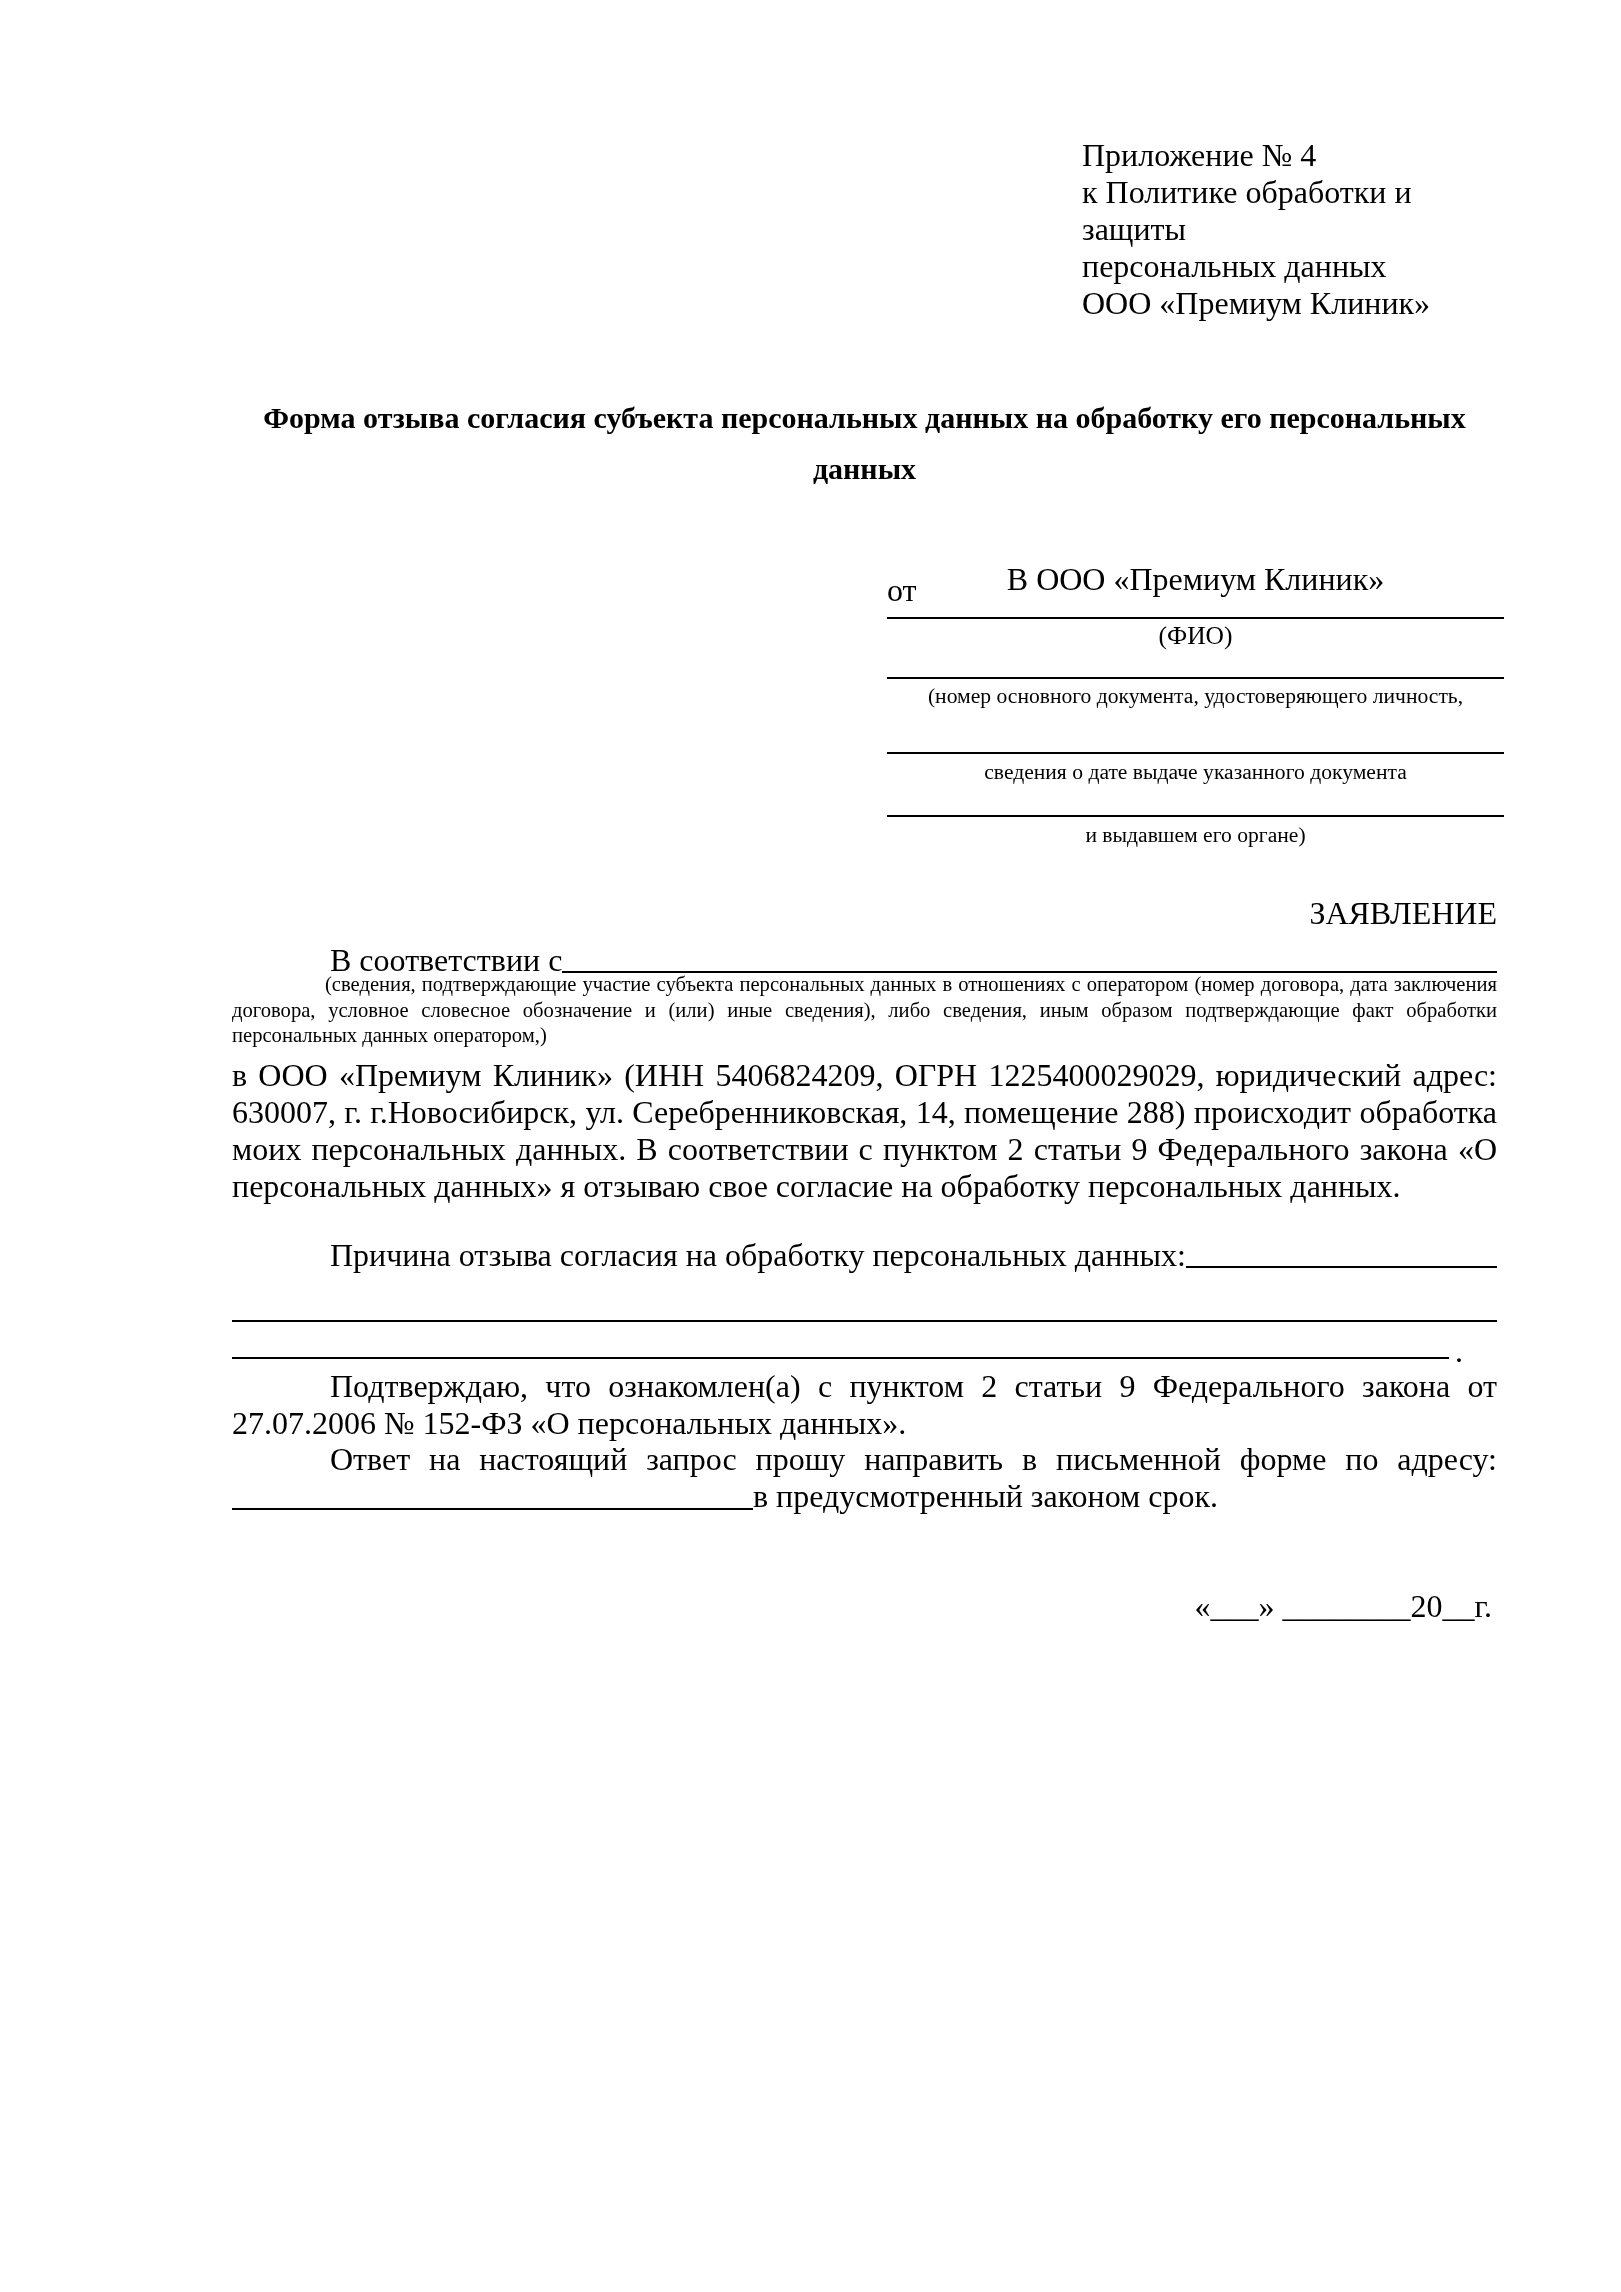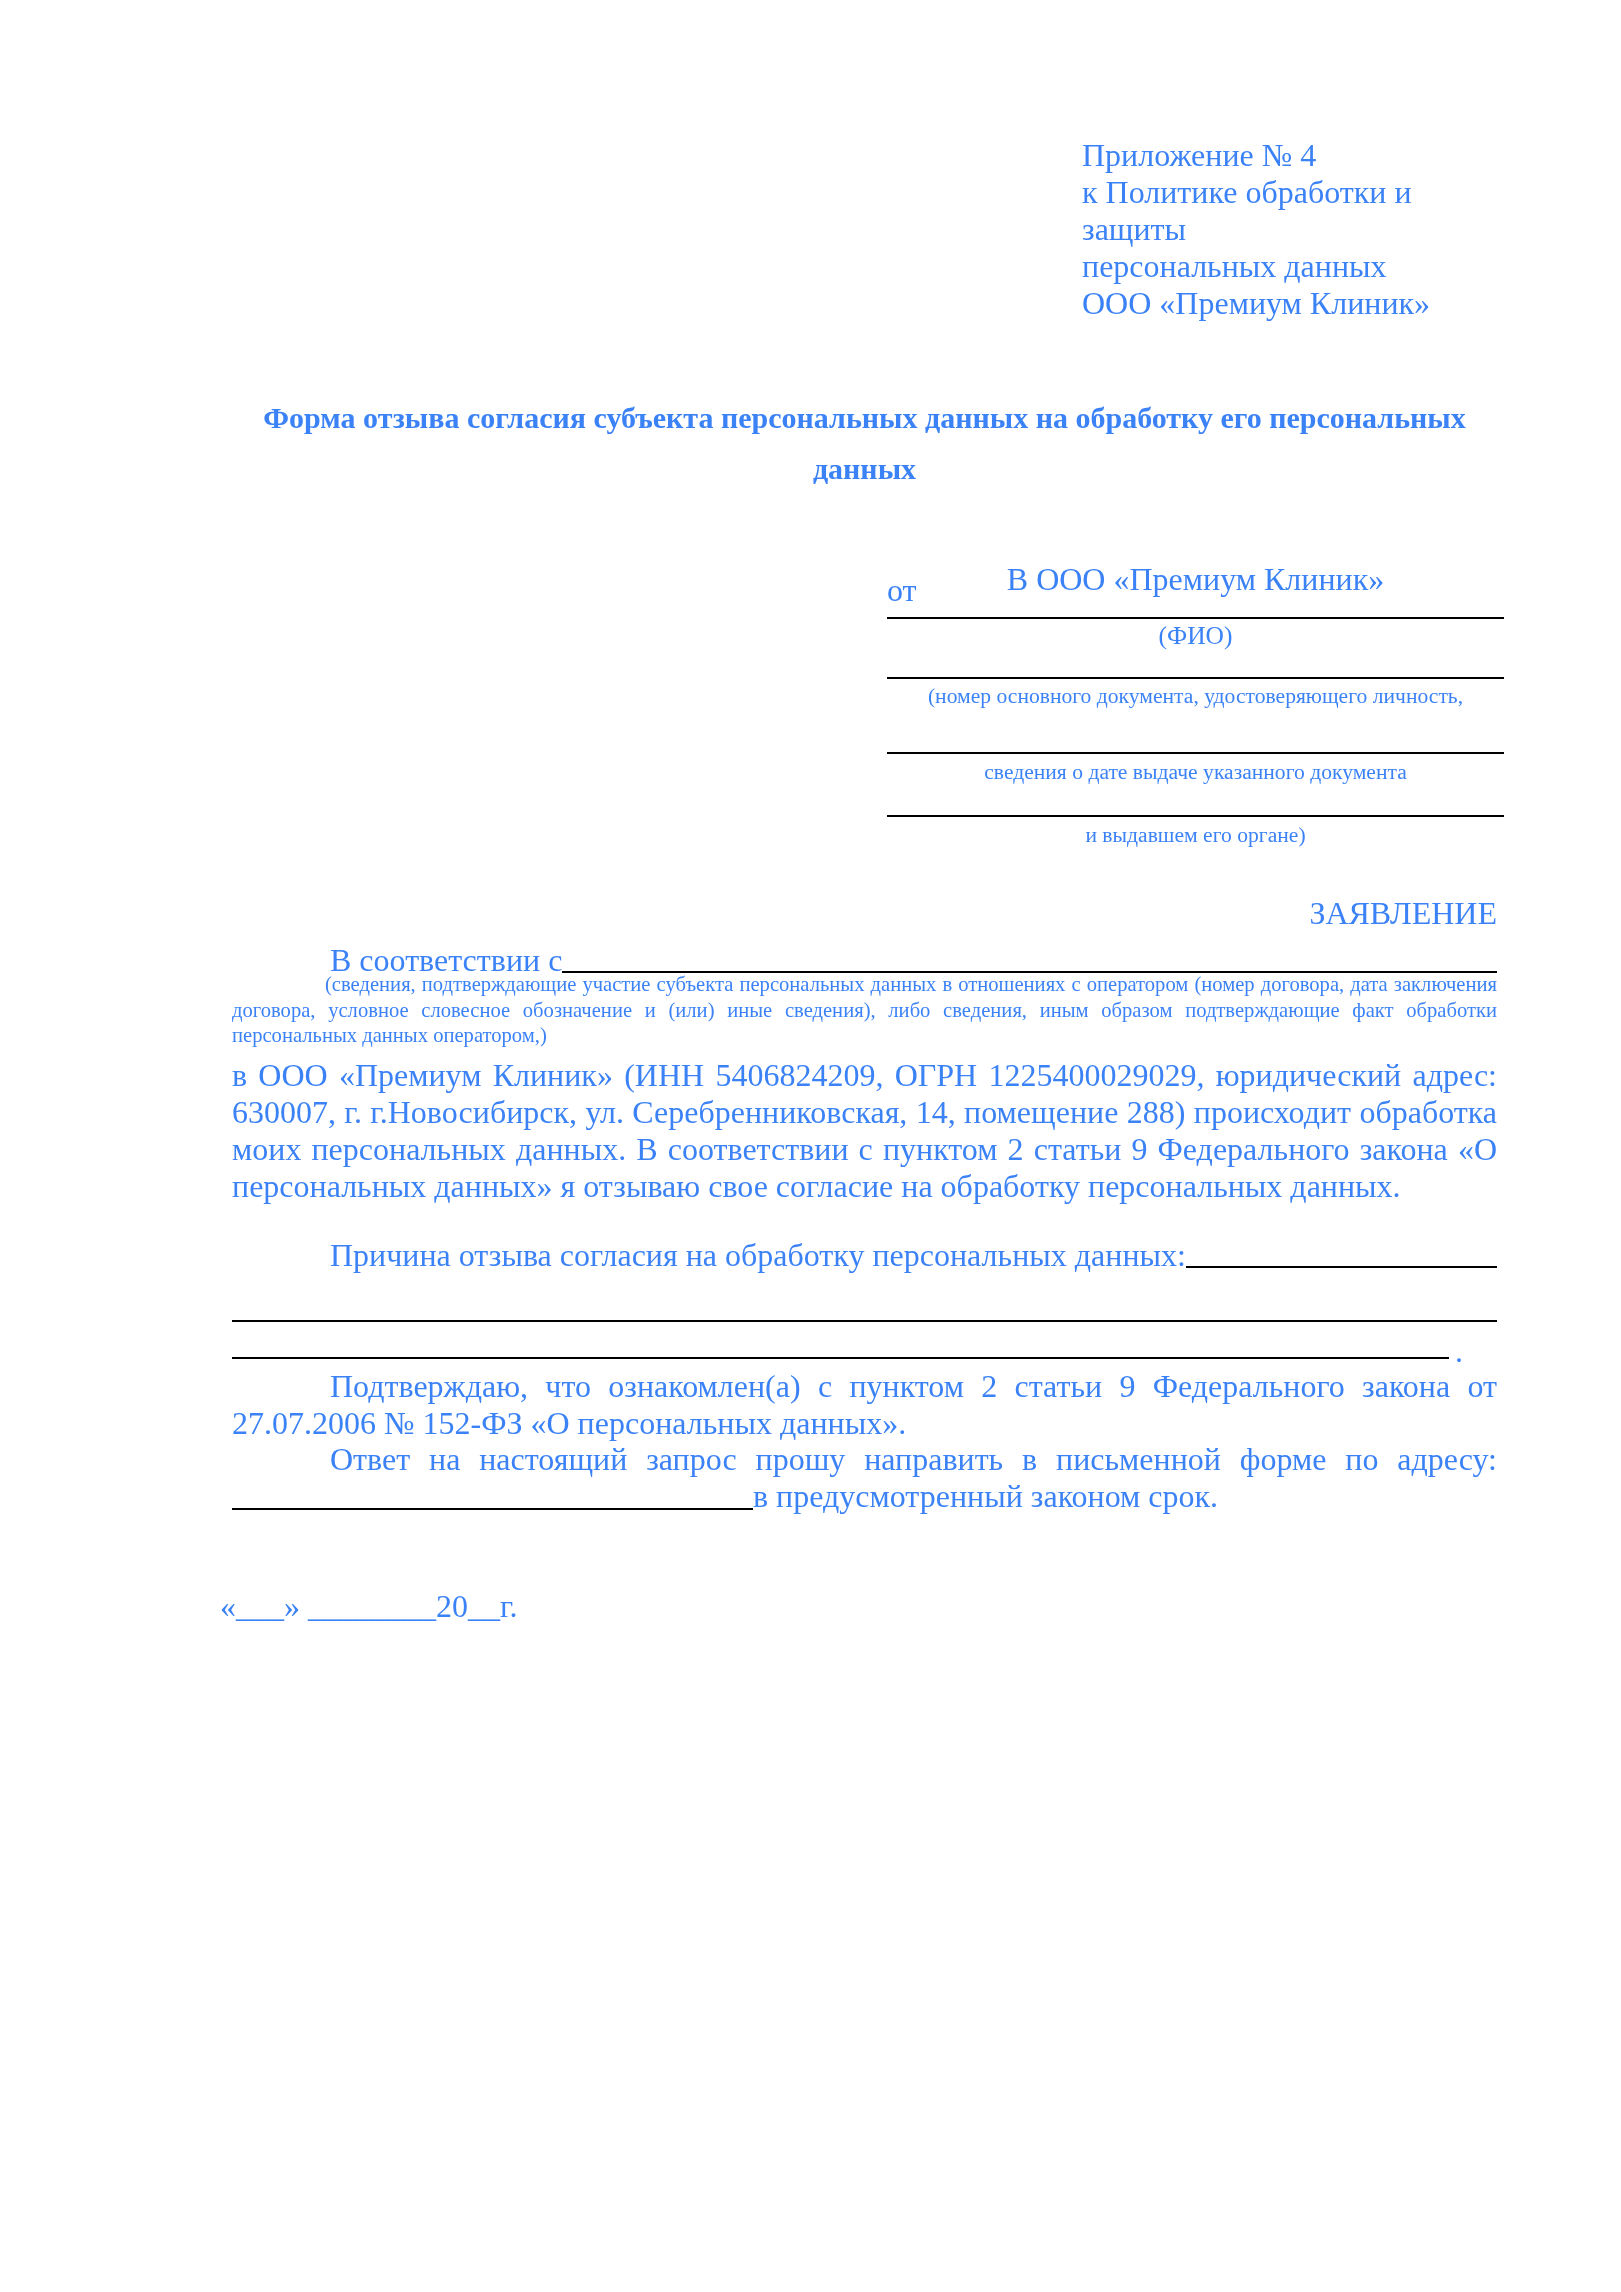--- a/index.html
+++ b/index.html
@@ -2,21 +2,21 @@
 <html><head>
 <meta charset="utf-8">
 <style>
   html,body { margin:0; padding:0; background:#e8e8e8; }
   .page {
     position: relative;
     width: 1621px;
     height: 2293px;
     margin: 0 auto;
     background: #ffffff;
-    color: #3b82f6;
+    color: #000000;
     font-family: "Liberation Serif", "DejaVu Serif", serif;
     font-size: 32px;
     line-height: 37px;
     overflow: hidden;
   }
   .abs { position: absolute; }
   .appendix { left: 1082px; top: 137px; width: 431px; }
   .title {
     left: 232px; top: 392px; width: 1265px;
     font-size: 30px; line-height: 51px; font-weight: bold;
@@ -54,22 +54,22 @@
     left: 232px; top: 1368px; width: 1265px;
     text-align: justify; text-indent: 98px;
   }
   .reply-par {
     left: 232px; top: 1441px; width: 1265px;
     text-align: justify; text-align-last: justify; text-indent: 98px;
   }
   .reply-blank-row { top: 1478px; }
   .reply-blank-row .addr-blank { flex: 0 0 521px; width: 521px; border-bottom: 2.9px solid #000; margin-bottom: 4.9px; }
   .bottom-row {
-    left: 220px; top: 1588px; width: 1265px;
-    display: flex; justify-content: flex-start; align-items: flex-end; gap: 31px;
+    left: 227px; top: 1588px; width: 1265px;
+    display: flex; justify-content: flex-end; align-items: flex-end; gap: 31px;
   }
   .sig-group { display: flex; align-items: flex-end; margin-right: 21.6px; }
   .sig-blank { width: 414px; border-bottom: 2.9px solid #000; height: 31px; }
   .nowrap { white-space: nowrap; }
 </style>
 </head>
 <body>
 
 <div class="page">
 

